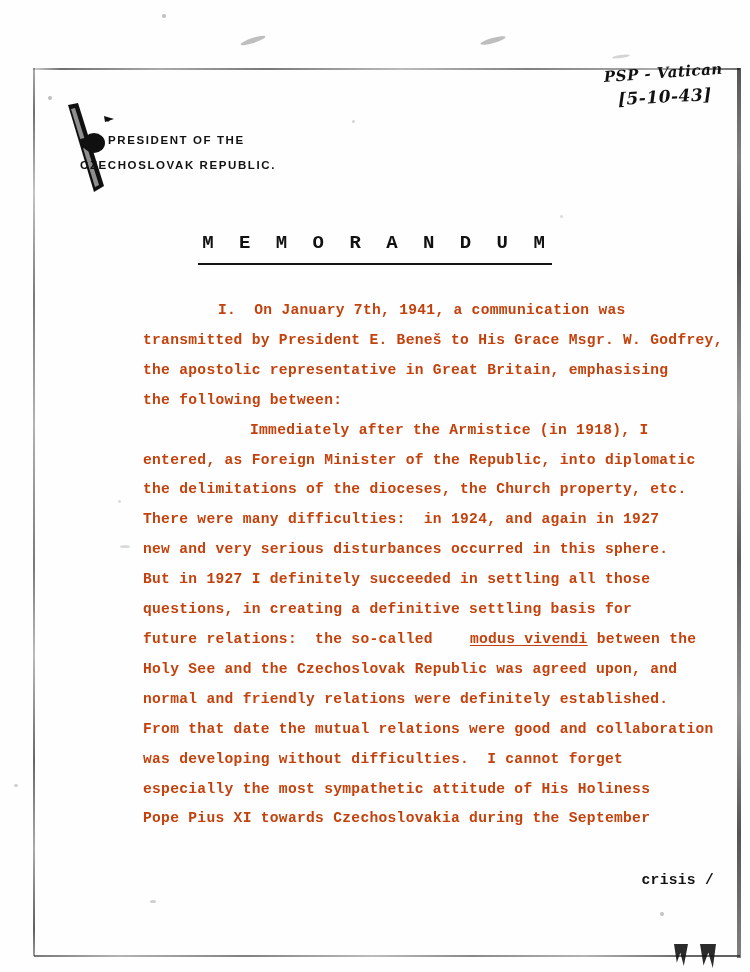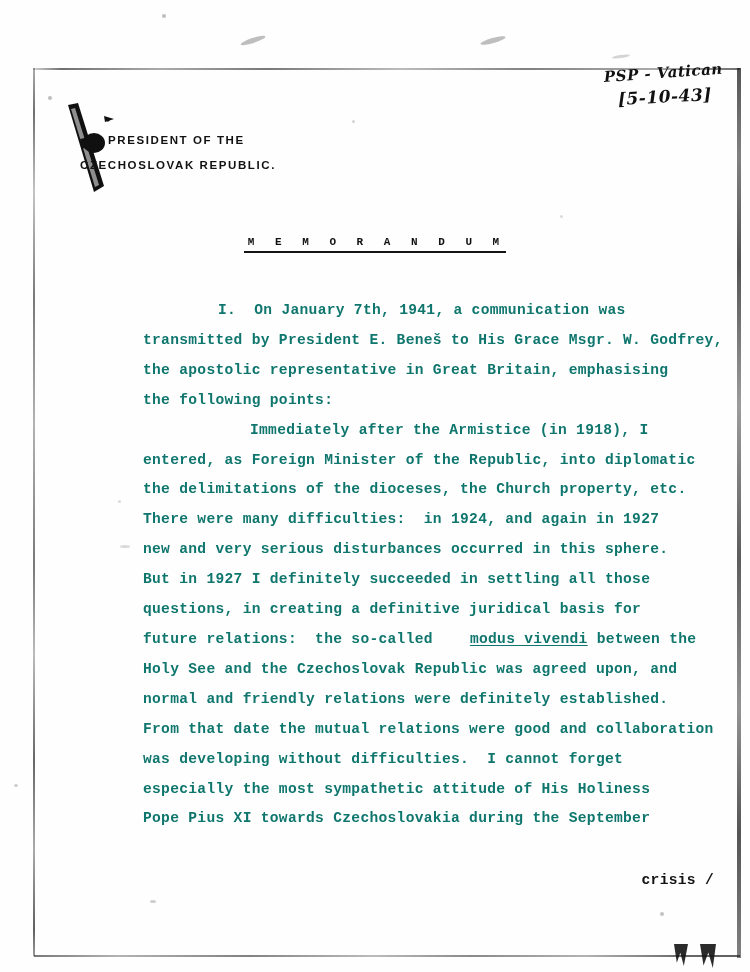--- a/index.html
+++ b/index.html
@@ -167,44 +167,44 @@
 
   
   #memo-title {
     position: absolute;
     left: 0;
     top: 232px;
     width: 750px;
     text-align: center;
   }
   #memo-title .tt {
-    font-size: 11px;
+    font-size: 19px;
     font-weight: 700;
     letter-spacing: 7px;
     border-bottom: 2.4px solid #141414;
-    padding-bottom: 3px;
+    padding-bottom: 9px;
     padding-left: 4px;
     padding-right: 0px;
     display: inline-block;
     color: #111;
   }
 
   
   #body-block {
     position: absolute;
     left: 143px;
     top: 296px;
     width: 600px;
   }
   .tline {
     font-size: 14.6px;
     line-height: 29.9px;
     letter-spacing: 0.3px;
     white-space: pre;
-    color: #0f766e;
+    color: #c2410c;
     font-weight: 600;
   }
   .ind-sec { padding-left: 75px; }
   .ind-par { padding-left: 107px; }
   .uline { text-decoration: underline; text-underline-offset: 2px; margin-left: 28px; }
 
   #catchword {
     position: absolute;
     left: 16px;
     top: 872px;
@@ -264,28 +264,28 @@
   </div>
 
   <div id="memo-title">
     <span class="tt">M E M O R A N D U M</span>
   </div>
 
   <div id="body-block">
       <div class="tline ind-sec"><span>I.  On January 7th, 1941, a communication was</span></div>
       <div class="tline"><span>transmitted by President E. Beneš to His Grace Msgr. W. Godfrey,</span></div>
       <div class="tline"><span>the apostolic representative in Great Britain, emphasising</span></div>
-      <div class="tline"><span>the following points:</span></div>
+      <div class="tline"><span>the following between:</span></div>
       <div class="tline ind-par"><span>Immediately after the Armistice (in 1918), I</span></div>
       <div class="tline"><span>entered, as Foreign Minister of the Republic, into diplomatic</span></div>
       <div class="tline"><span>the delimitations of the dioceses, the Church property, etc.</span></div>
       <div class="tline"><span>There were many difficulties:  in 1924, and again in 1927</span></div>
       <div class="tline"><span>new and very serious disturbances occurred in this sphere.</span></div>
       <div class="tline"><span>But in 1927 I definitely succeeded in settling all those</span></div>
-      <div class="tline"><span>questions, in creating a definitive juridical basis for</span></div>
+      <div class="tline"><span>questions, in creating a definitive settling basis for</span></div>
       <div class="tline"><span>future relations:  the so-called </span><span class="uline">modus vivendi</span><span> between the</span></div>
       <div class="tline"><span>Holy See and the Czechoslovak Republic was agreed upon, and</span></div>
       <div class="tline"><span>normal and friendly relations were definitely established.</span></div>
       <div class="tline"><span>From that date the mutual relations were good and collaboration</span></div>
       <div class="tline"><span>was developing without difficulties.  I cannot forget</span></div>
       <div class="tline"><span>especially the most sympathetic attitude of His Holiness</span></div>
       <div class="tline"><span>Pope Pius XI towards Czechoslovakia during the September</span></div>
     </div>
 
   <div id="catchword">crisis /</div>

